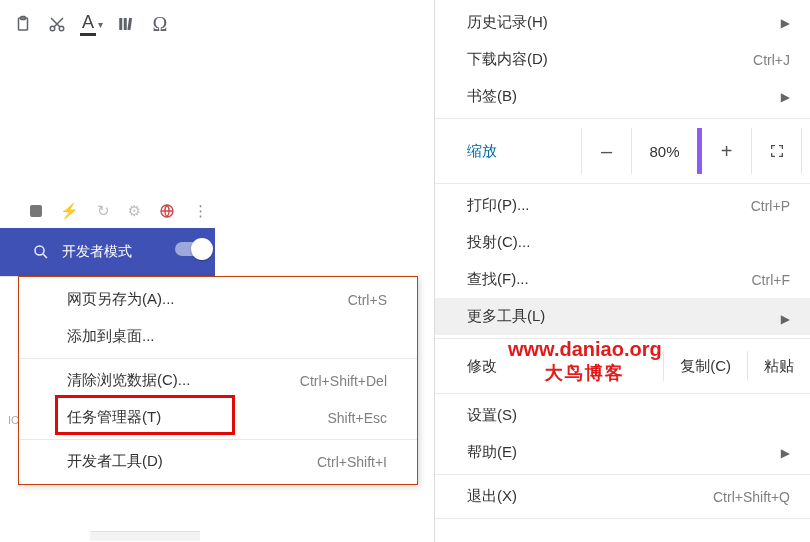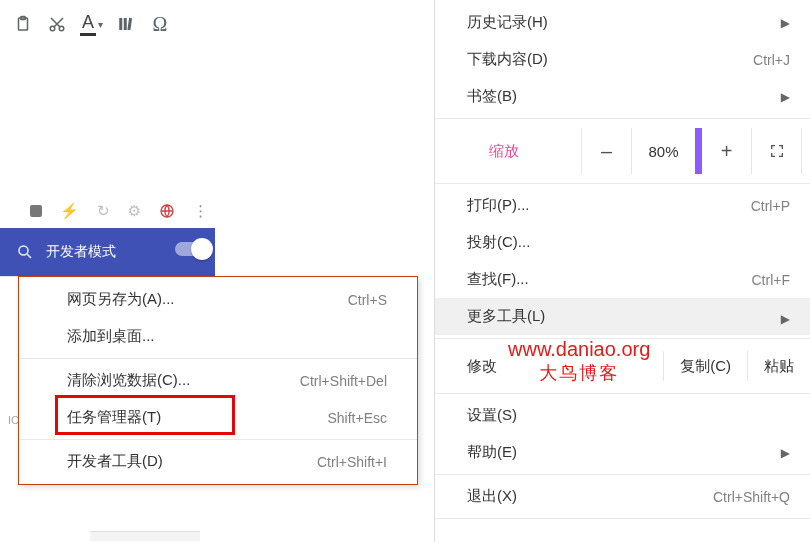--- a/index.html
+++ b/index.html
@@ -44,21 +44,21 @@
     padding: 2px 8px 8px 2px;
     justify-content: flex-end;
     color:#888;
   }
   .ext-icons span { font-size:15px; }
   .blue-bar {
     background:#3f51b5; 
     height:48px;
     display:flex;
     align-items:center;
-    padding-left:16px;
+    padding-left:32px;
     color:#fff;
     font-size:14px;
     gap:12px;
     position:relative;
   }
   .blue-bar .mag { width:18px;height:18px; opacity:.9;}
   .blue-bar .toggle {
     position:absolute; right:6px; top:14px;
     width:34px; height:14px; border-radius:10px; background:#9fa8da;
   }
@@ -139,48 +139,48 @@
     align-items:flex-end;
   }
   .main-item .arrow{
     color:#666; font-size:12px;
   }
   .zoom-row{
     display:flex; align-items:center;
     padding:6px 8px 6px 32px;
     font-size:15px;
   }
-  .zoom-row .zlabel{ color:#ec4899;margin-left:22px; }
+  .zoom-row .zlabel{ color:#0369a1; }
   .zoom-ctrl{
     display:flex; align-items:stretch; margin-left:auto;
     border-left:1px solid #e5e5e5;
   }
   .zoom-btn{
     display:flex;align-items:center;justify-content:center;
     width:50px; height:46px;
     color:#555; font-size:20px;
     border-right:1px solid #e5e5e5;
   }
-  .zoom-val{ width:70px; display:flex;align-items:center;justify-content:center; font-size:15px; border-right:7px solid #8b5cf6;}
+  .zoom-val{ width:70px; display:flex;align-items:center;justify-content:center; font-size:15px; border-right:5px solid #8b5cf6;}
   .edit-row{
     display:flex; align-items:center;
     padding:9px 0 9px 32px;
     font-size:15px;
   }
   .edit-row .edit-label{ color:#333;}
   .edit-row .edit-cell{ margin-left:auto; display:flex; }
   .edit-row .cell{ padding:0 16px; border-left:1px solid #e5e5e5; height:30px; display:flex; align-items:center;}
 
   
   .watermark{
     position:absolute;
     left:508px; top:338px;
     z-index:50;
     color:#e21a1a;
-    font-weight:400;
+    font-weight:700;
     font-size:20px;
     text-align:center;
     pointer-events:none;
   }
   .watermark .line2{ font-size:18px; letter-spacing:2px;}
 
   
   .tab-label{
     position:absolute;
     left:480px; bottom:0;

